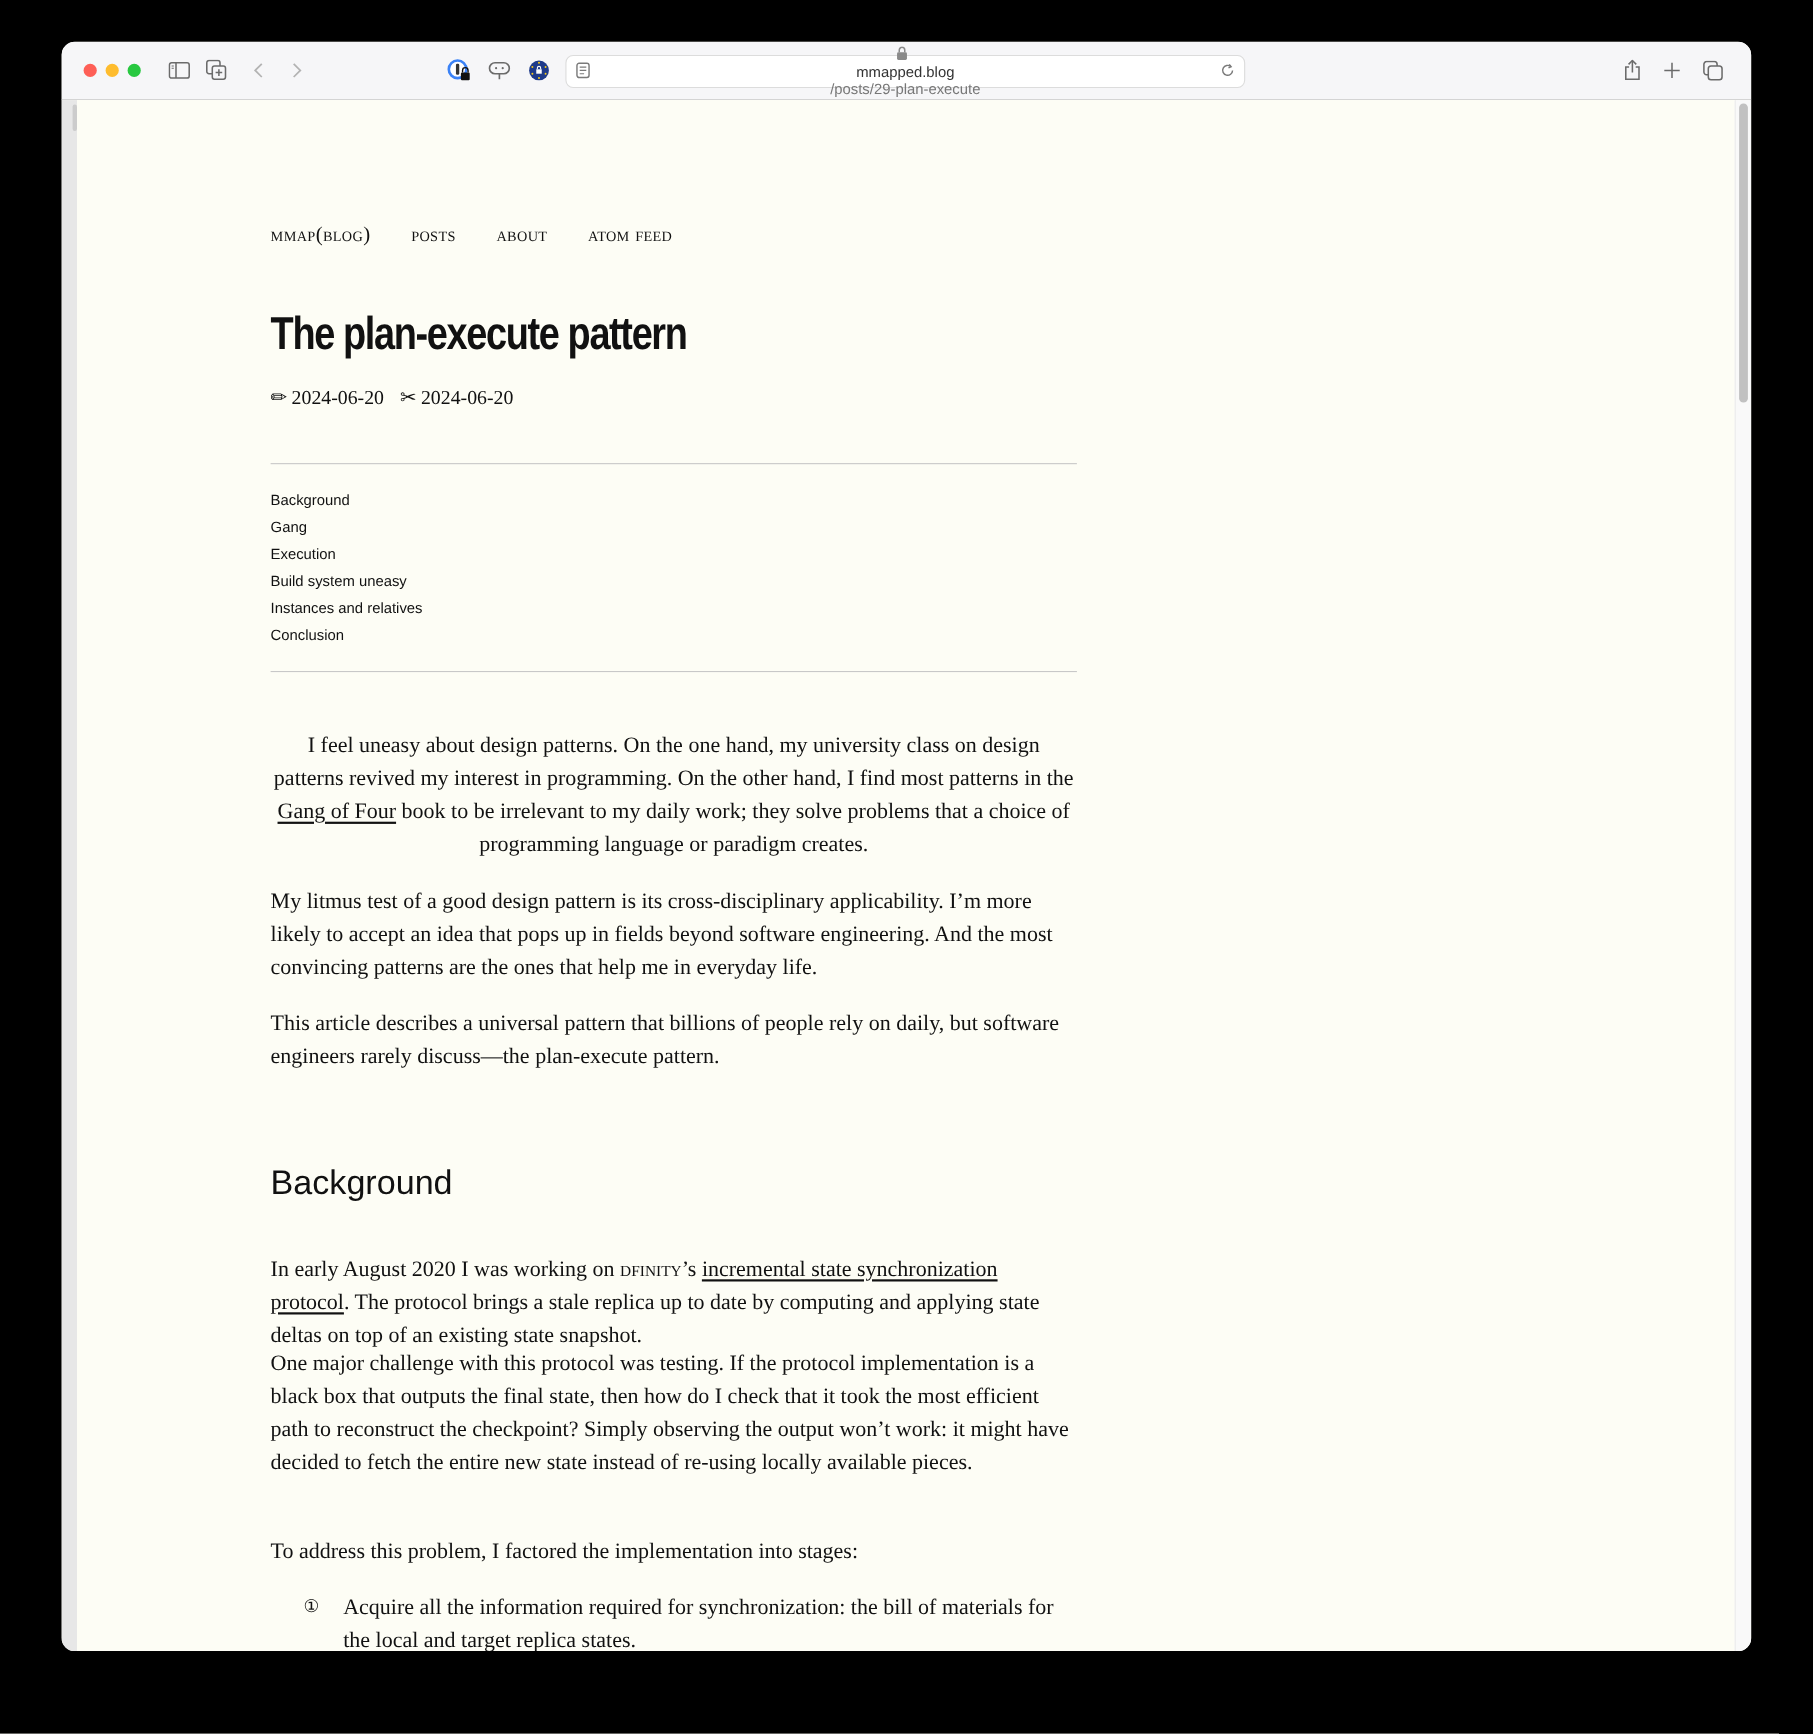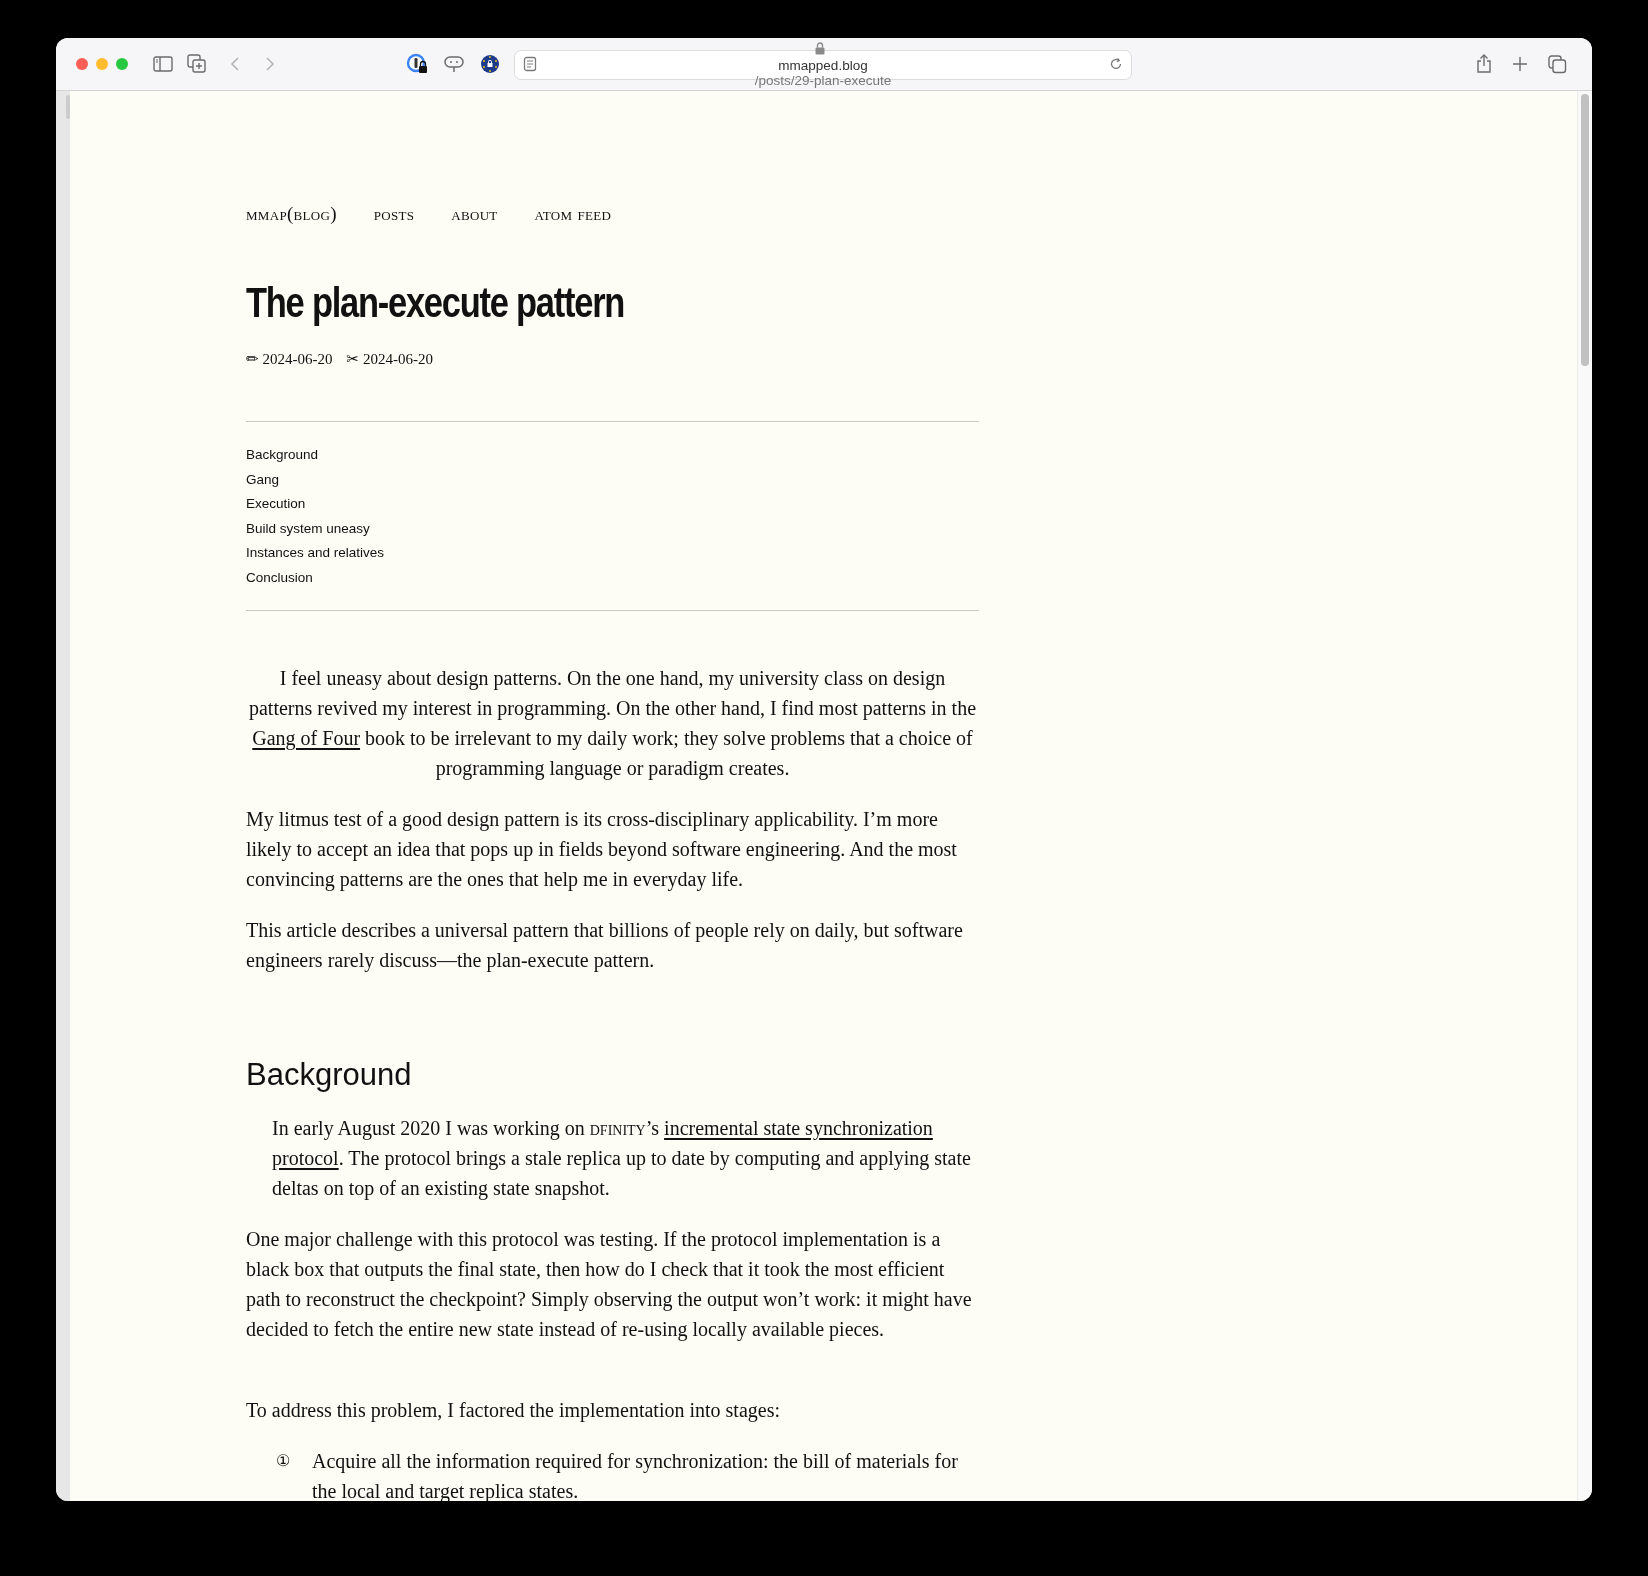--- a/index.html
+++ b/index.html
@@ -34,21 +34,21 @@
   }
   .left-strip .handle { position:absolute; left:10px; top:4px; width:4px; height:24px; background:#ccc; border-radius:2px; }
   .content { position:absolute; left:14px; top:53px; right:14px; bottom:0; background:#fdfdf5; }
   .scroll-track { position:absolute; right:0; top:53px; width:14px; height:1410px; background:#f9f9f9; border-left:1px solid #ececec; }
   .scroll-thumb { position:absolute; left:3px; top:3px; width:8px; height:272px; background:#c1c1c1; border-radius:4px; }
 
   .col { position:absolute; left:176px; top:0; width:733px; color:#111; }
   .nav { position:absolute; top:112px; left:0; display:flex; gap:37px; font-size:17px; font-variant:small-caps; letter-spacing:0.3px; }
   .nav a { color:#111; text-decoration:none; text-transform:lowercase; font-variant:small-caps; font-size:19px; }
   .title { position:absolute; top:188px; left:0; margin:0; font-family:"Liberation Sans Narrow","Liberation Sans",sans-serif; font-weight:bold; font-size:42px; letter-spacing:-1.5px; transform:scaleX(0.82); transform-origin:left; color:#111; white-space:nowrap; }
-  .dates { position:absolute; top:259px; left:0; font-size:15px; color:#111; }
+  .dates { position:absolute; top:259px; left:0; font-size:18px; color:#111; }
   .dates span { margin-right:10px; }
   .rule { position:absolute; left:0; width:733px; height:1px; background:#c8c8c8; }
   .toc { position:absolute; top:352px; left:0; font-family:"Liberation Sans", sans-serif; font-size:13.5px; line-height:24.6px; }
   .toc a { display:block; color:#111; text-decoration:none; }
   .body-text { font-size:20px; line-height:30px; margin:0; position:absolute; left:0; width:733px; }
   .body-text a { color:#111; text-decoration:underline; text-underline-offset:3px; }
   .sc { font-variant:small-caps; text-transform:lowercase; }
   .h2 { position:absolute; left:0; top:966px; font-family:"Liberation Sans", sans-serif; font-size:31px; margin:0; font-weight:normal; color:#111; }
   .li { position:absolute; left:0; width:733px; font-size:20px; line-height:30px; }
   .li .num { position:absolute; left:30px; top:0; font-size:16px; }
@@ -195,21 +195,21 @@
         <a href="#">Conclusion</a>
       </div>
       <div class="rule" style="top:519px;"></div>
 
       <p class="body-text" style="top:572px;text-align:center;"><span>I feel uneasy about design patterns. On the one hand, my university class on design patterns revived my interest in programming. On the other hand, I find most patterns in the </span><a href="#">Gang of Four</a><span> book to be irrelevant to my daily work; they solve problems that a choice of programming language or paradigm creates.</span></p>
       <p class="body-text" style="top:713px;">My litmus test of a good design pattern is its cross-disciplinary applicability. I’m more likely to accept an idea that pops up in fields beyond software engineering. And the most convincing patterns are the ones that help me in everyday life.</p>
       <p class="body-text" style="top:824px;">This article describes a universal pattern that billions of people rely on daily, but software engineers rarely discuss—the plan-execute pattern.</p>
 
       <h2 class="h2">Background</h2>
 
-      <p class="body-text" style="top:1022px;margin-left:26px;"><span>In early August 2020 I was working on </span><span class="sc">DFINITY</span><span>’s </span><a href="#">incremental state synchronization protocol</a><span>. The protocol brings a stale replica up to date by computing and applying state deltas on top of an existing state snapshot.</span></p>
+      <p class="body-text" style="top:1048px;"><span>In early August 2020 I was working on </span><span class="sc">DFINITY</span><span>’s </span><a href="#">incremental state synchronization protocol</a><span>. The protocol brings a stale replica up to date by computing and applying state deltas on top of an existing state snapshot.</span></p>
       <p class="body-text" style="top:1133px;">One major challenge with this protocol was testing. If the protocol implementation is a black box that outputs the final state, then how do I check that it took the most efficient path to reconstruct the checkpoint? Simply observing the output won’t work: it might have decided to fetch the entire new state instead of re-using locally available pieces.</p>
       <p class="body-text" style="top:1304px;">To address this problem, I factored the implementation into stages:</p>
 
       <div class="li" style="top:1355px;">
         <span class="num">①</span>
         <span class="txt">Acquire all the information required for synchronization: the bill of materials for the local and target replica states.</span>
       </div>
 
     </div>
   </div>

